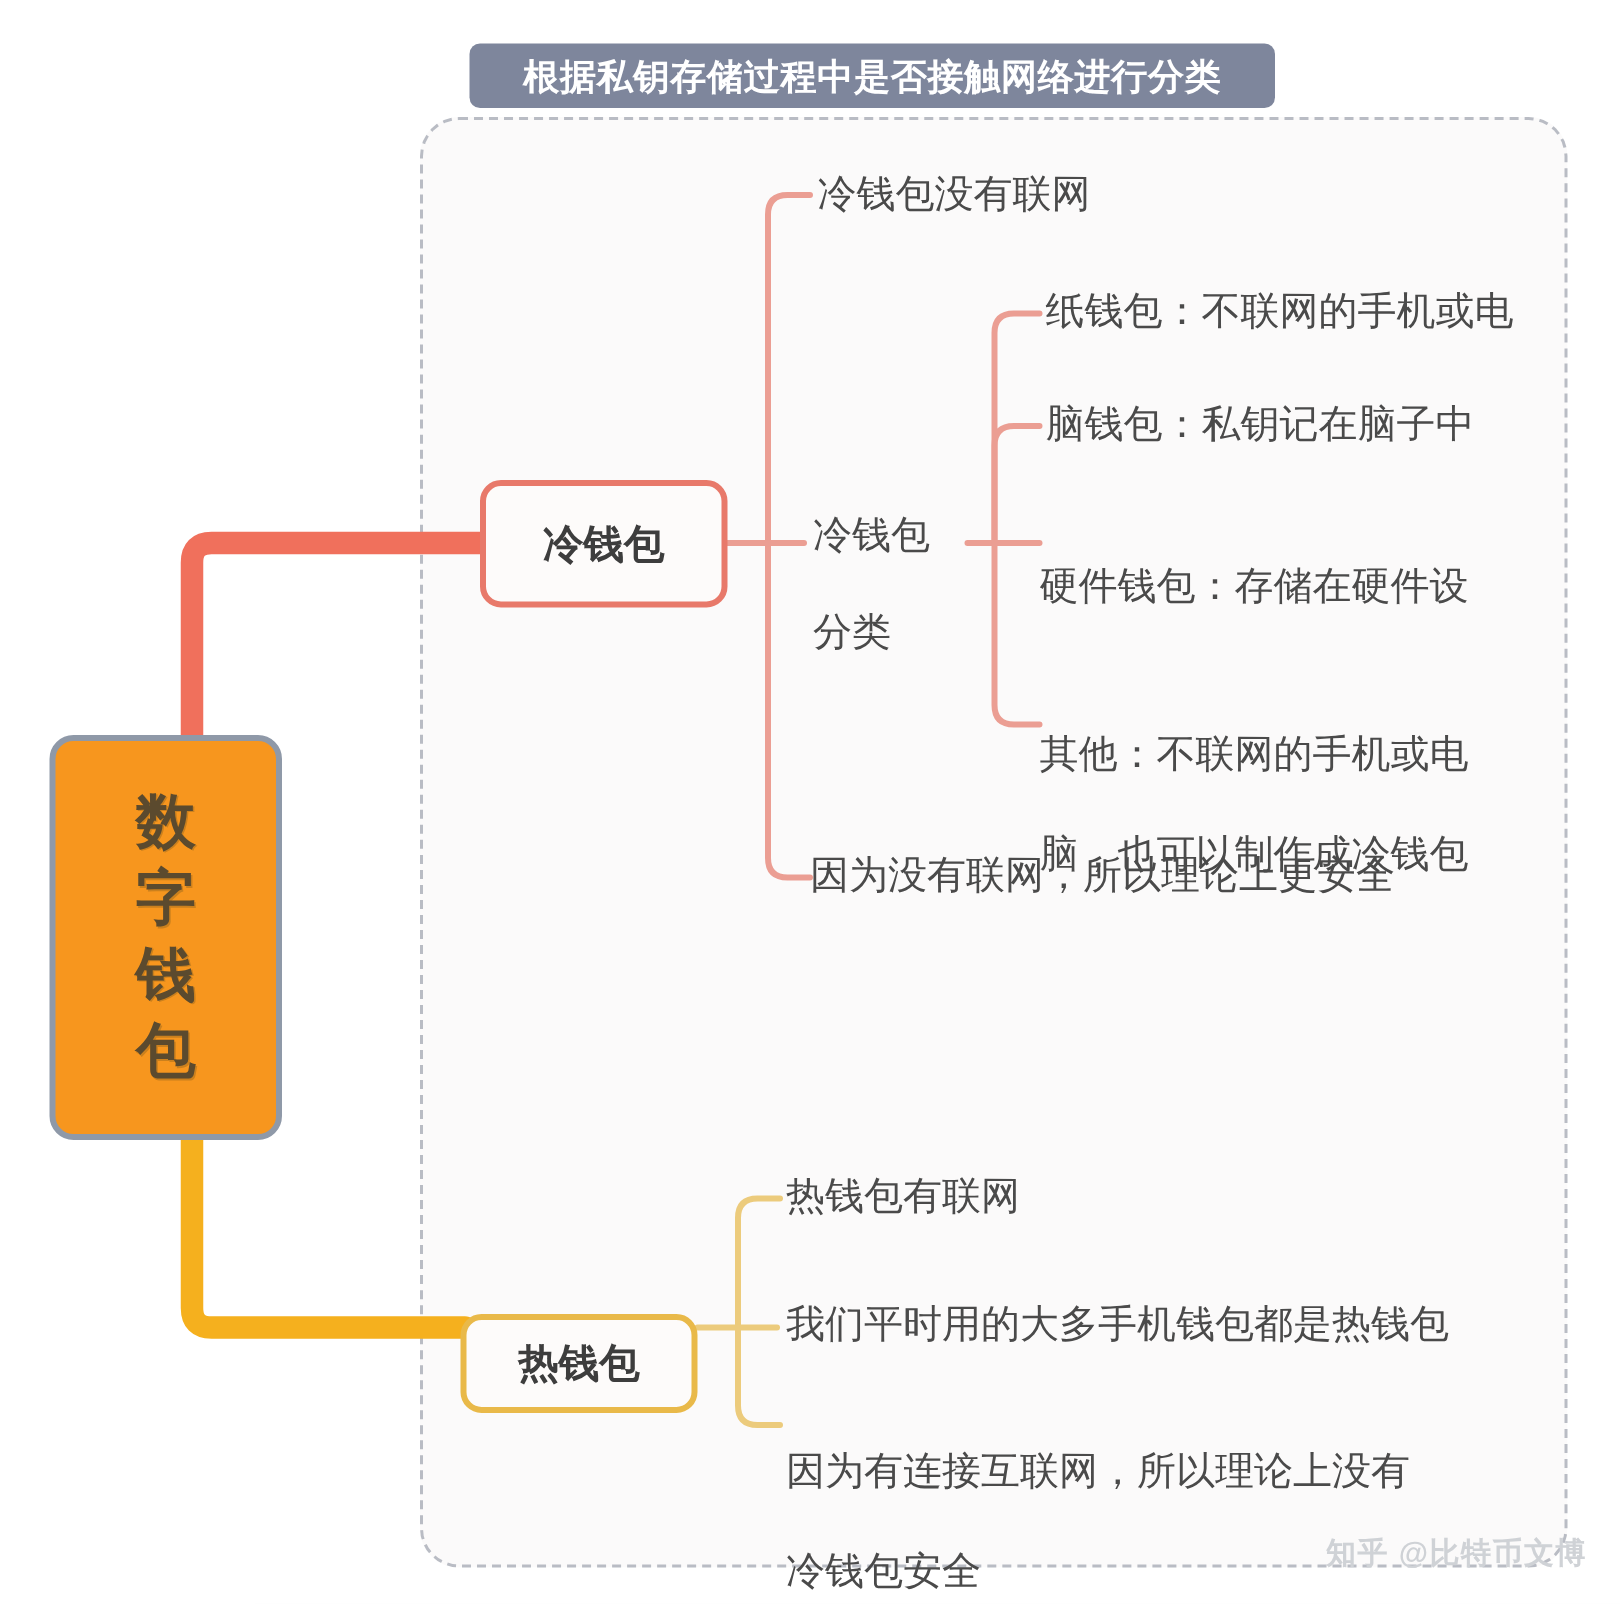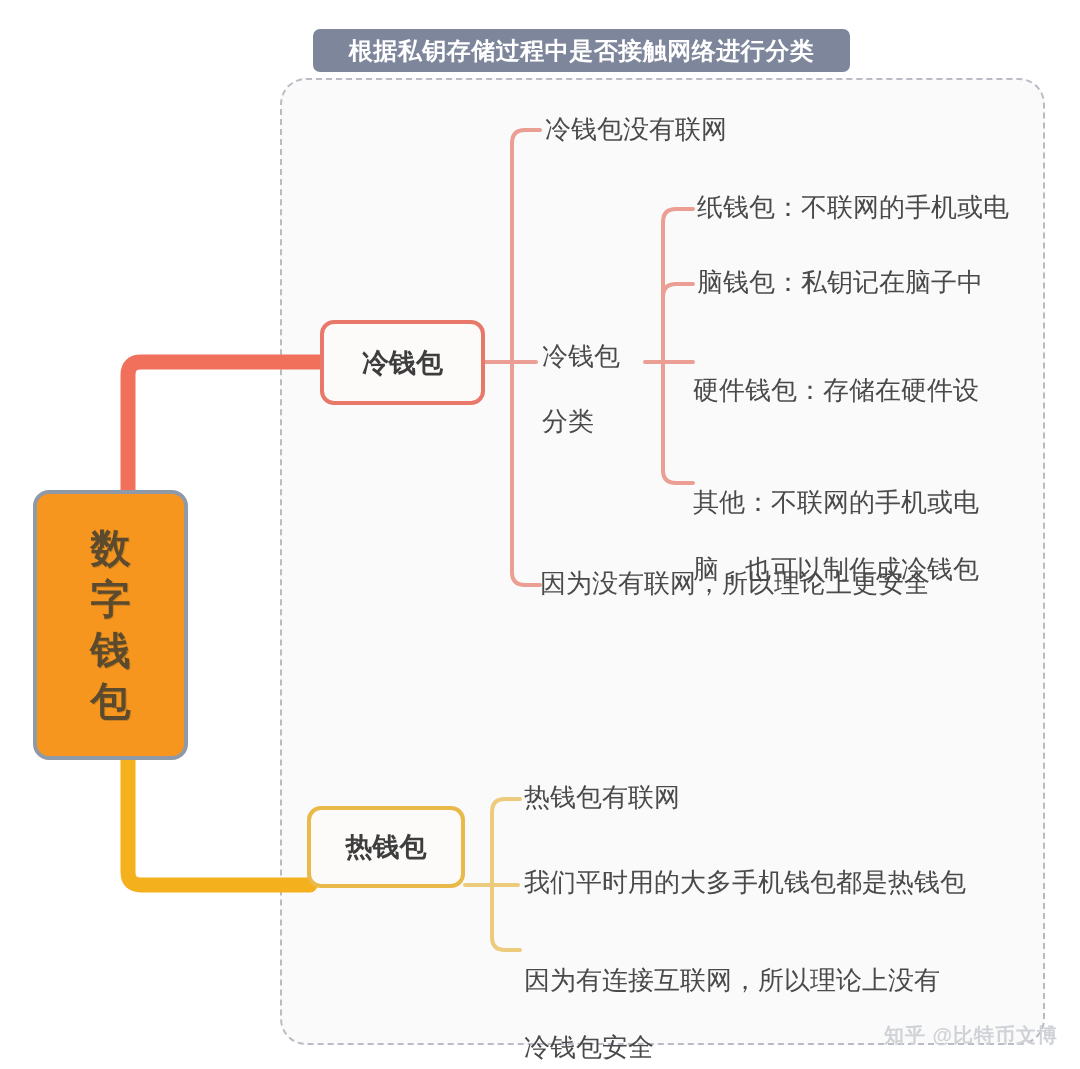--- a/index.html
+++ b/index.html
@@ -97,23 +97,23 @@
   }
   #node-cold {
     left: 320px;
     top: 320px;
     width: 165px;
     height: 85px;
     border: 4px solid #e8796a;
   }
   #node-hot {
     left: 307px;
-    top: 806px;
+    top: 876px;
     width: 158px;
-    height: 82px;
+    height: 66px;
     border: 4px solid #e9b949;
   }
 
   
   .leaf {
     position: absolute;
     color: #4a4a4a;
     font-size: 26px;
     line-height: 1.33;
     white-space: pre-line;

